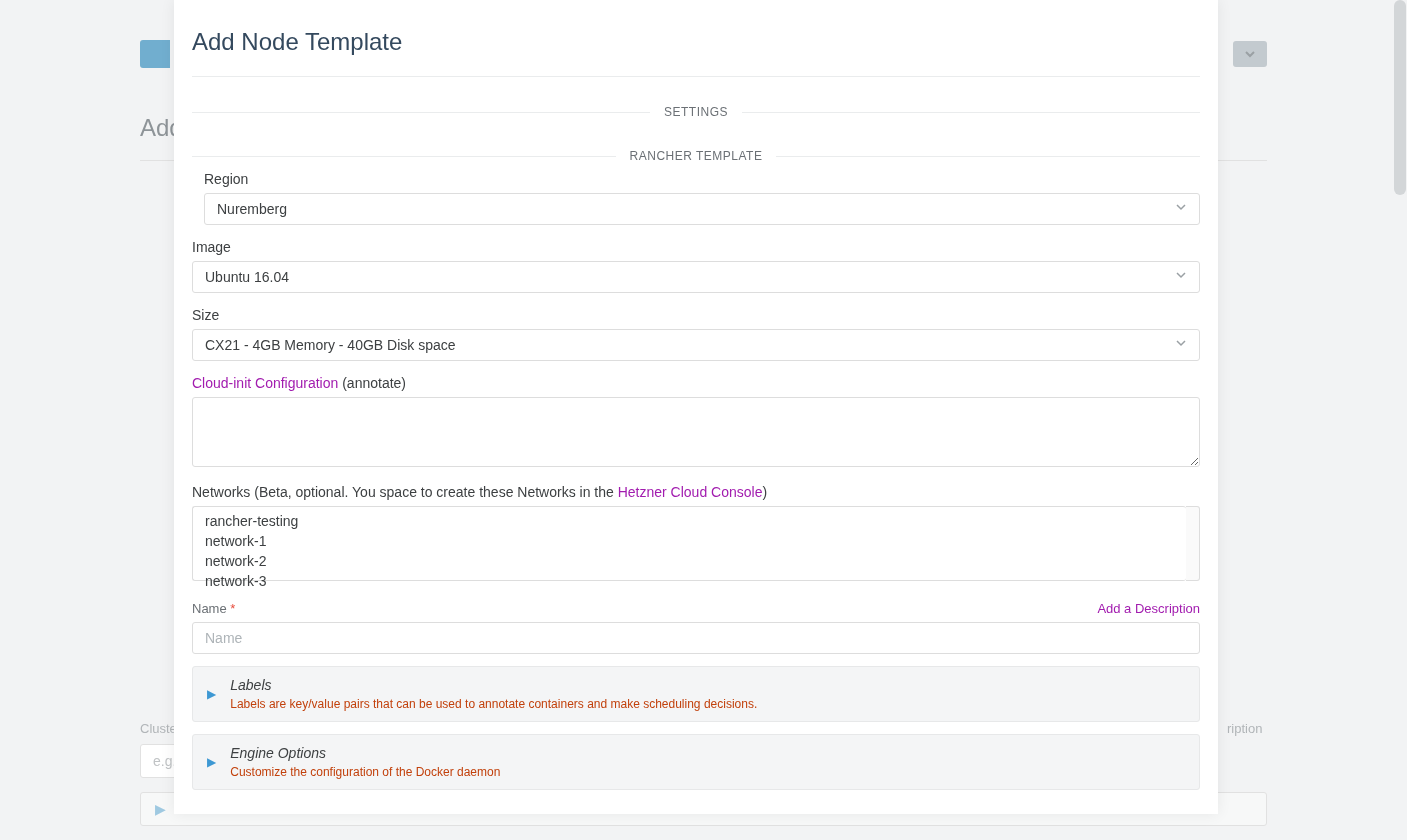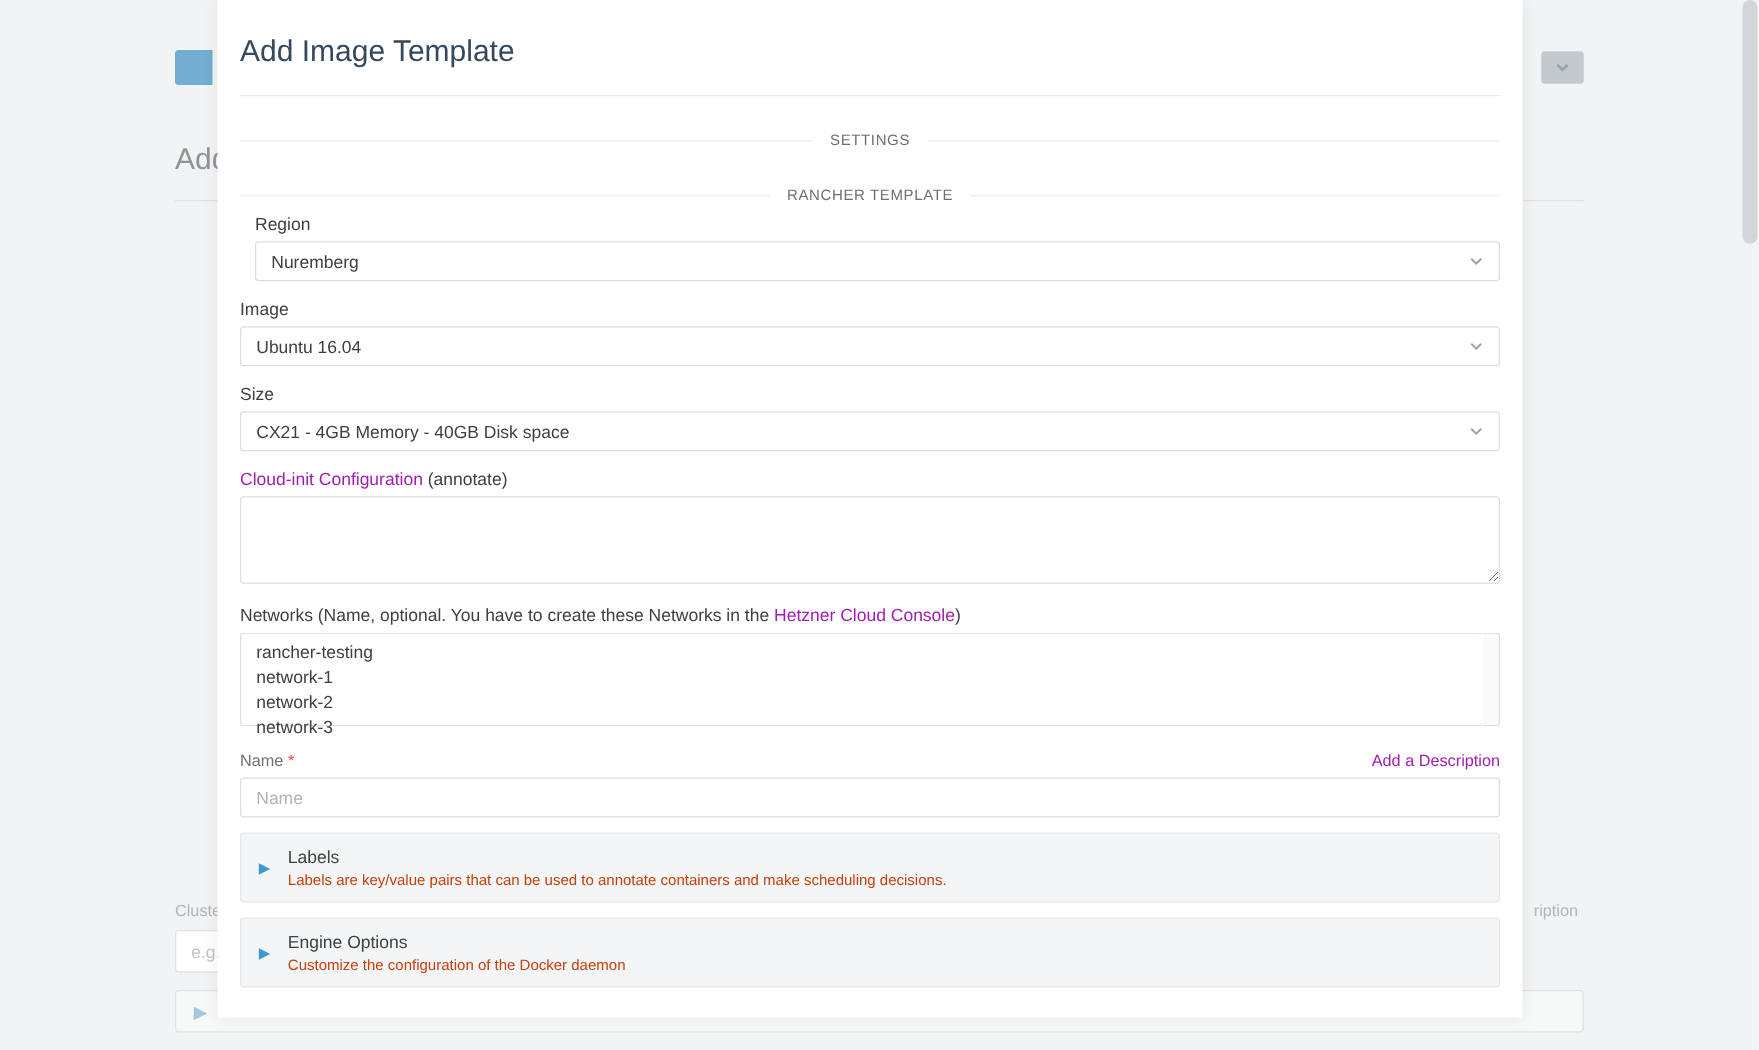--- a/index.html
+++ b/index.html
@@ -128,21 +128,20 @@
       width: 100%;
       background: #fff;
       border: 1px solid #ddd;
       border-radius: 3px;
       font-size: 14px;
       color: #3d4042;
       font-family: inherit;
     }
     .select {
       display: flex;
-      align-items: center;
       justify-content: space-between;
       padding: 7px 12px;
       cursor: pointer;
     }
     .chevron {
       width: 12px;
       height: 12px;
       display: inline-flex;
       align-items:center;
       justify-content:center;
@@ -202,20 +201,21 @@
       cursor: pointer;
     }
     .accordion .tri {
       color: #3d98d3;
       font-size: 12px;
     }
     .accordion .acc-title {
       font-size: 14px;
       color: #3d4042;
       font-weight: 400;
+      font-style: italic;
     }
     .accordion .acc-desc {
       font-size: 12px;
       color: #c2410c;
       margin-top: 4px;
     }
   </style>
 </head>
 <body>
 
@@ -244,21 +244,21 @@
   </div>
   <div class="backdrop-accordion">
     <span style="color:#9fc9e1">▶</span>
     <span style="color:#b8bcbf">&nbsp;</span>
   </div>
 </div>
 
 <div class="scrollbar-ghost"></div>
 
 <div class="modal">
-  <h1 class="modal-title">Add Image Template</h1>
+  <h1 class="modal-title">Add Node Template</h1>
   <div class="divider"></div>
 
   <div class="section-header tight">
     <span>SETTINGS</span>
   </div>
 
   <div class="section-header">
     <span>RANCHER TEMPLATE</span>
   </div>
 
@@ -305,21 +305,21 @@
   <div class="field">
     <label class="field-label">
       <a class="link">Cloud-init Configuration</a><span class="optional"> (annotate)</span>
     </label>
     <textarea class="textarea" style=""></textarea>
   </div>
 
   
   <div class="field">
     <label class="field-label">
-      <span>Networks (Name, optional. You have to create these Networks in the </span><a class="link">Hetzner Cloud Console</a><span>)</span>
+      <span>Networks (Beta, optional. You space to create these Networks in the </span><a class="link">Hetzner Cloud Console</a><span>)</span>
     </label>
     <div class="listbox-wrap">
       <div class="listbox">
         <div class="option">rancher-testing</div>
         <div class="option">network-1</div>
         <div class="option">network-2</div>
         <div class="option">network-3</div>
       </div>
       <div class="listbox-scroll"></div>
     </div>

